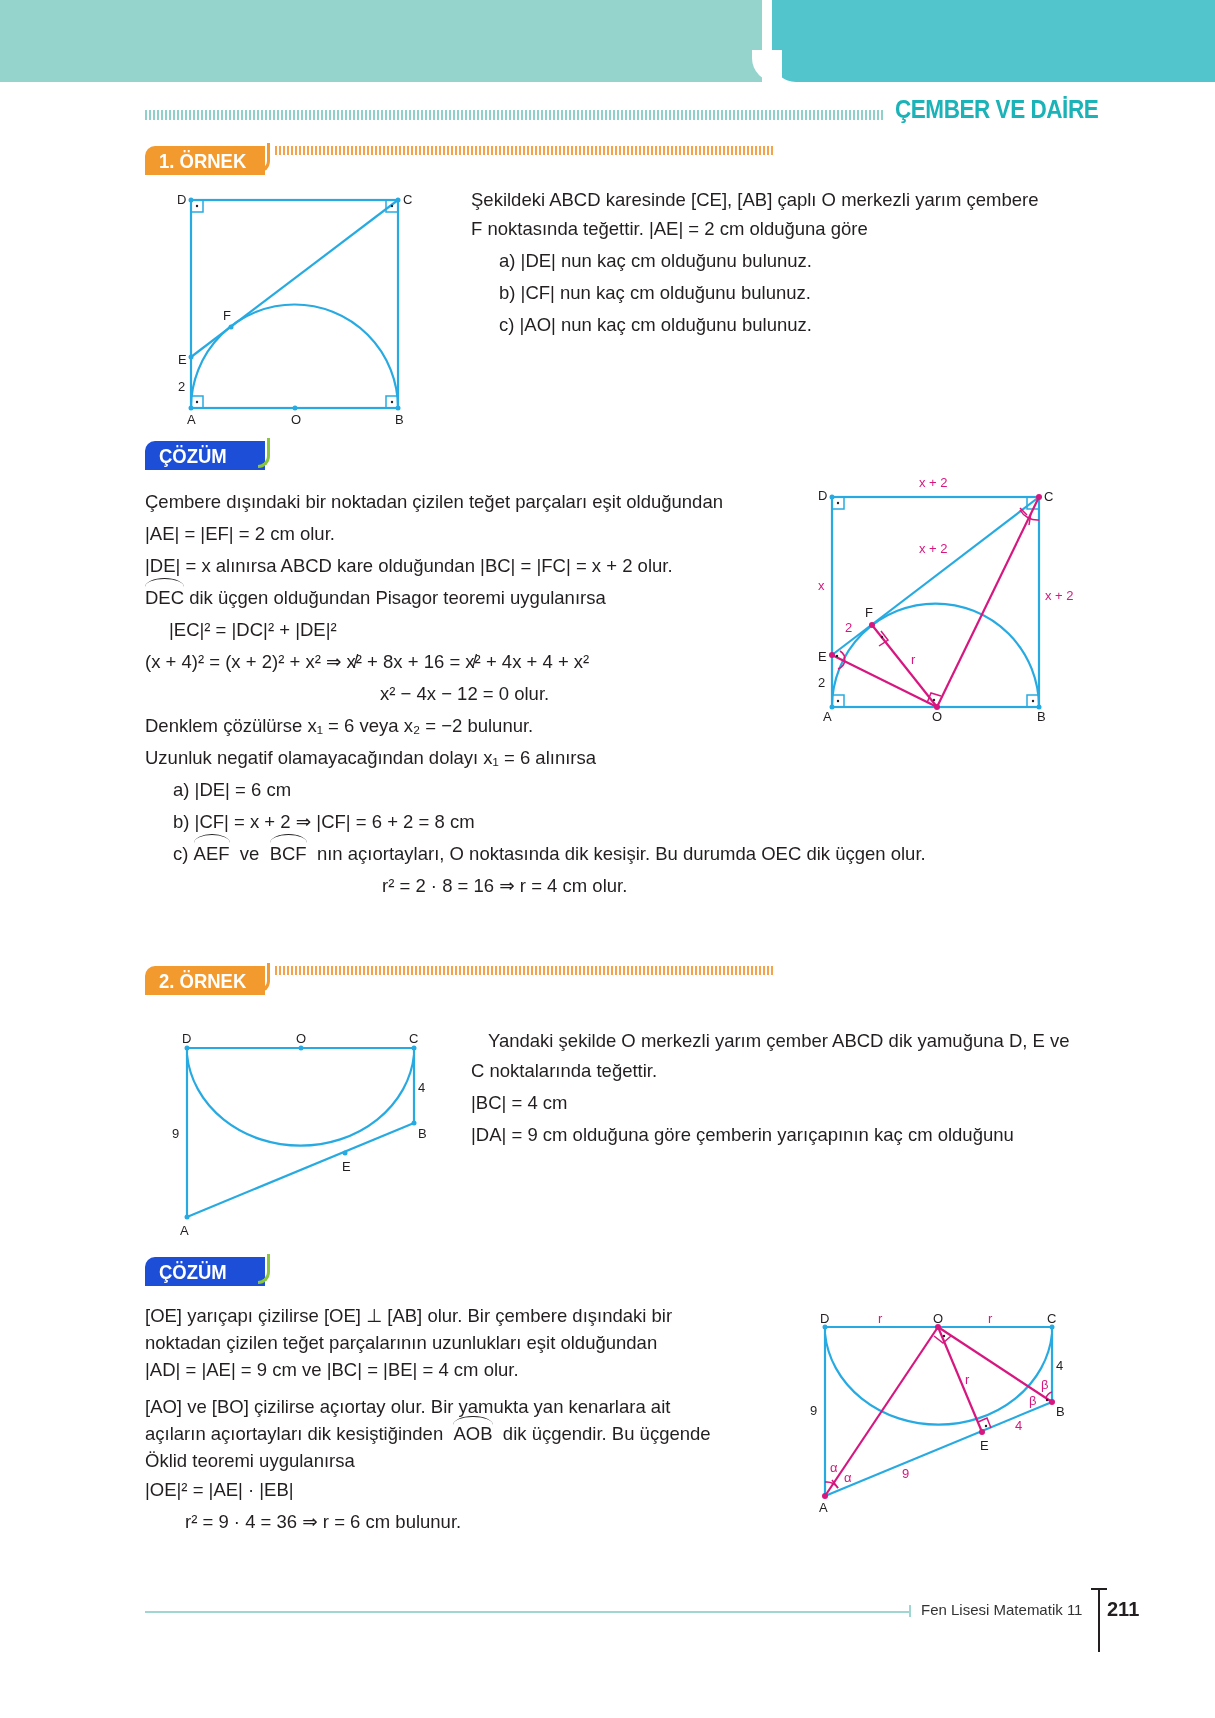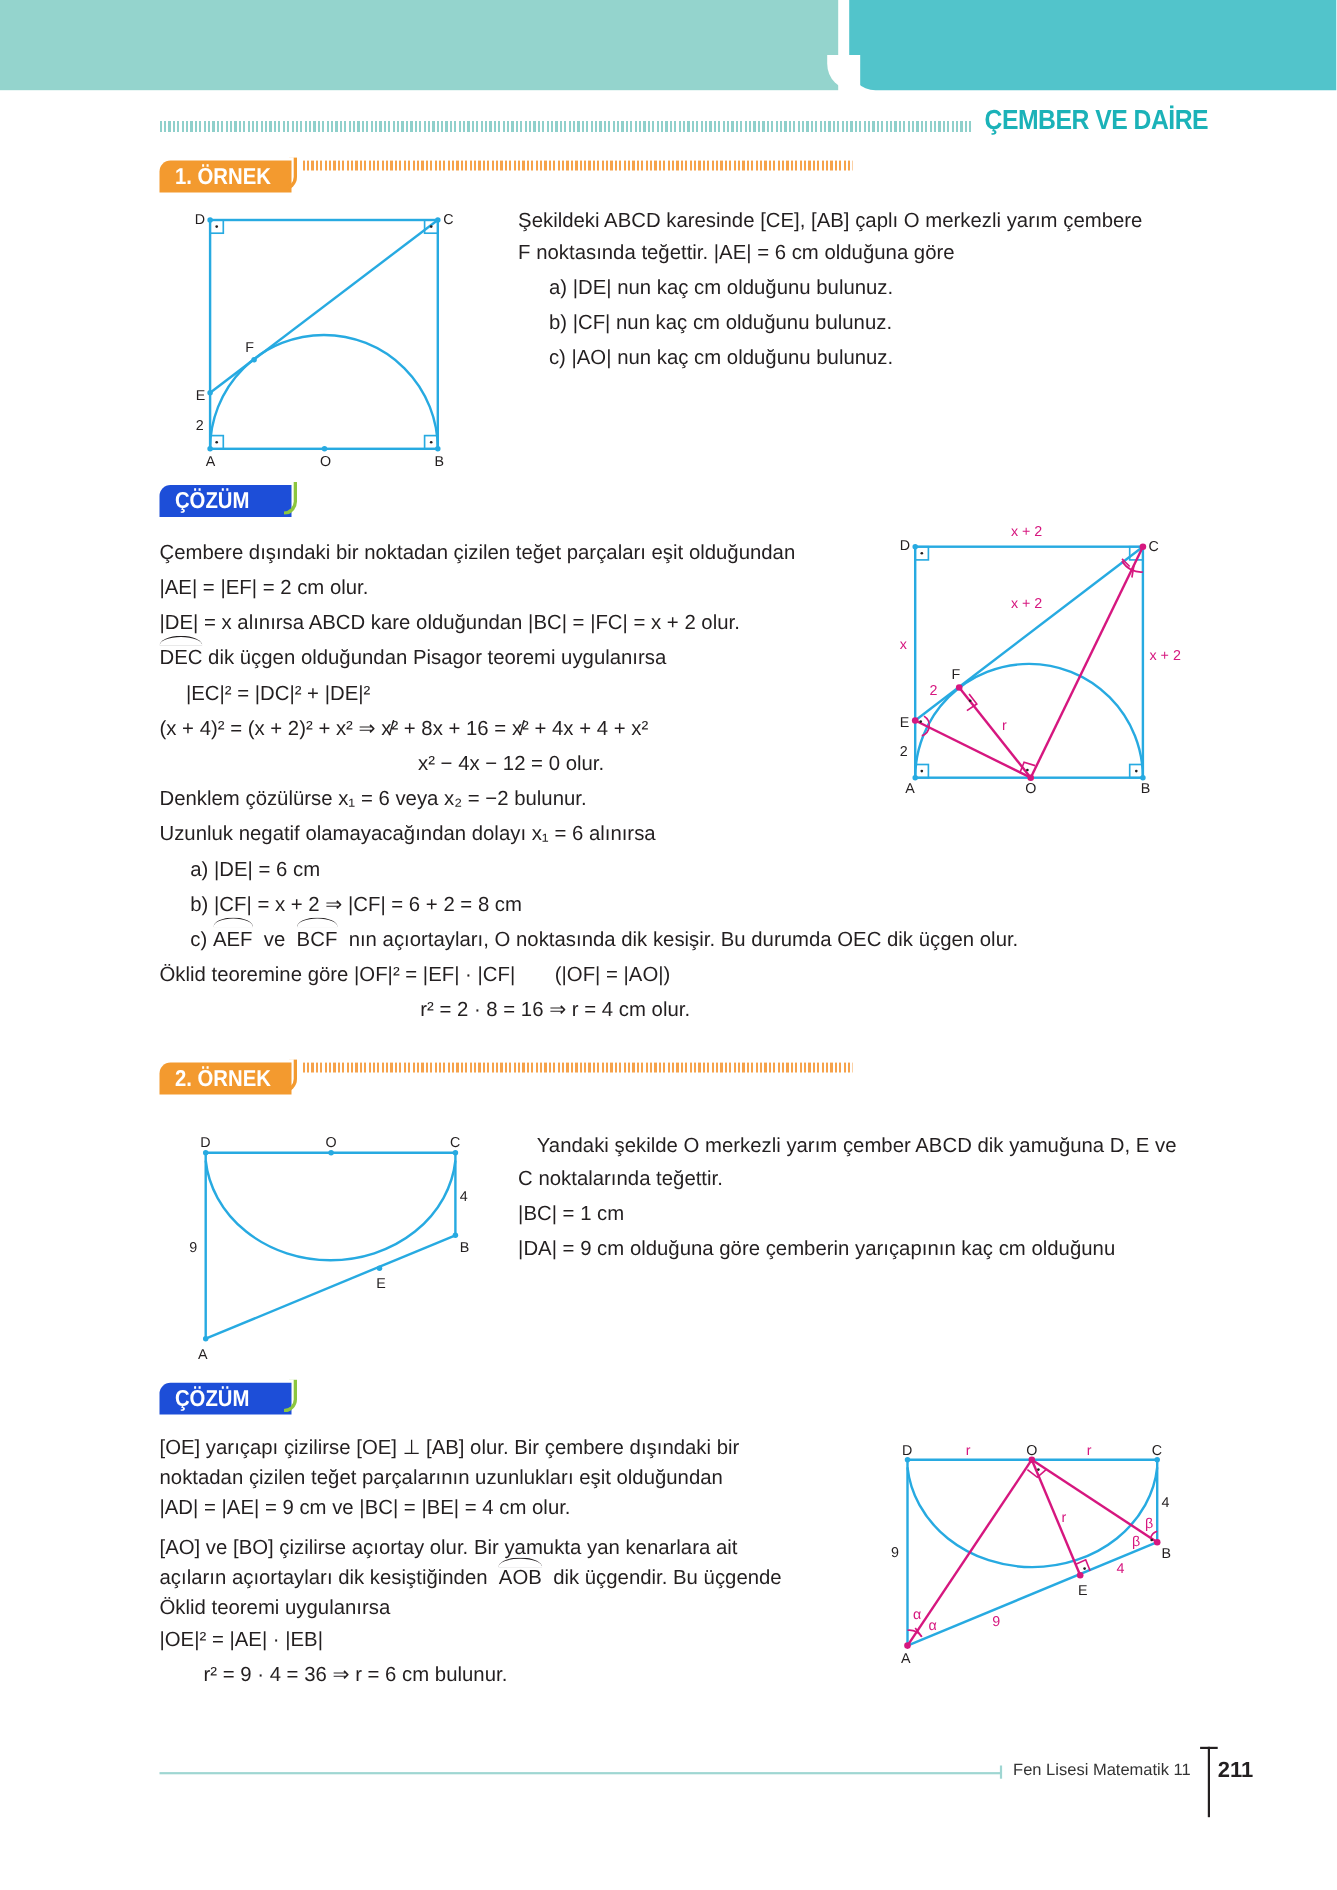--- a/index.html
+++ b/index.html
@@ -90,21 +90,21 @@
   <text class="lbl" x="48" y="130">F</text>
   <text class="lbl" x="3" y="174">E</text>
   <text class="lbl" x="3" y="201">2</text>
   <text class="lbl" x="12" y="234">A</text>
   <text class="lbl" x="116" y="234">O</text>
   <text class="lbl" x="220" y="234">B</text>
 </svg>
 
 <div class="txt" style="left:471px; top:186px;">
   <span class="line" style="height:27px;line-height:27px;">Şekildeki ABCD karesinde [CE], [AB] çaplı O merkezli yarım çembere</span>
-  <span class="line">F noktasında teğettir. |AE| = 6 cm  olduğuna göre</span>
+  <span class="line">F noktasında teğettir. |AE| = 2 cm  olduğuna göre</span>
   <span class="line ind">a)  |DE|  nun kaç cm olduğunu bulunuz.</span>
   <span class="line ind">b)  |CF|  nun kaç cm olduğunu bulunuz.</span>
   <span class="line ind">c)  |AO|  nun kaç cm olduğunu bulunuz.</span>
 </div>
 
 <div class="tag green" style="left:145px; top:441px;"><span class="t">ÇÖZÜM</span></div>
 <div class="tag-hook green" style="left:258px; top:438px;"></div>
 
 <div class="txt" style="left:145px; top:486px;">
   <span class="line">Çembere dışındaki bir noktadan çizilen teğet parçaları eşit olduğundan</span>
@@ -112,21 +112,20 @@
   <span class="line">|DE| = x alınırsa ABCD kare olduğundan |BC| = |FC| = x + 2 olur.</span>
   <span class="line"><span class="arc">DEC</span><span> dik üçgen olduğundan Pisagor teoremi uygulanırsa</span></span>
   <span class="line" style="padding-left:24px;">|EC|² = |DC|² + |DE|²</span>
   <span class="line">(x + 4)² = (x + 2)² + x² ⇒ x̸² + 8x + 16 = x̸² + 4x + 4 + x²</span>
   <span class="line indc">x² − 4x − 12 = 0 olur.</span>
   <span class="line">Denklem çözülürse x₁ = 6 veya  x₂ = −2  bulunur.</span>
   <span class="line">Uzunluk negatif olamayacağından dolayı x₁ = 6 alınırsa</span>
   <span class="line ind">a) |DE| = 6 cm</span>
   <span class="line ind">b) |CF| = x + 2 ⇒ |CF| = 6 + 2 = 8 cm</span>
   <span class="line ind"><span>c) </span><span class="arc">AEF</span><span style="white-space:pre;">  ve  </span><span class="arc">BCF</span><span style="white-space:pre;">  nın açıortayları, O noktasında dik kesişir. Bu durumda OEC dik üçgen olur.</span></span>
-  <span class="line" style="white-space:pre;">Öklid teoremine göre |OF|² = |EF| · |CF|       (|OF| = |AO|)</span>
   <span class="line" style="padding-left:237px;">r² = 2 · 8 = 16 ⇒ r = 4  cm olur.</span>
 </div>
 
 <svg style="left:815px; top:475px;" width="270" height="255" viewBox="0 0 270 255">
   <g stroke="#27aae1" stroke-width="2.2" fill="none">
     <rect x="17" y="22" width="207" height="210"></rect>
     <path d="M17 232 A103.5 103.5 0 0 1 224 232"></path>
     <line x1="17" y1="180" x2="224" y2="22"></line>
     <rect x="17" y="22" width="12" height="12" stroke-width="1.5"></rect>
     <rect x="212" y="22" width="12" height="12" stroke-width="1.5"></rect>
@@ -205,21 +204,21 @@
   <text class="lbl" x="253" y="67">4</text>
   <text class="lbl" x="7" y="113">9</text>
   <text class="lbl" x="253" y="113">B</text>
   <text class="lbl" x="177" y="146">E</text>
   <text class="lbl" x="15" y="210">A</text>
 </svg>
 
 <div class="txt" style="left:471px; top:1027px;">
   <span class="line" style="height:28px;line-height:28px;margin-left:17px;">Yandaki şekilde O merkezli yarım çember ABCD dik yamuğuna D, E ve</span>
   <span class="line">C noktalarında teğettir.</span>
-  <span class="line">|BC| = 1 cm</span>
+  <span class="line">|BC| = 4 cm</span>
   <span class="line" style="height:27px;line-height:32px;">|DA| = 9 cm olduğuna göre çemberin yarıçapının kaç cm olduğunu</span>
 </div>
 
 <div class="tag green" style="left:145px; top:1257px;"><span class="t">ÇÖZÜM</span></div>
 <div class="tag-hook green" style="left:258px; top:1254px;"></div>
 
 <div class="txt" style="left:145px; top:1302px;">
   <span class="line" style="height:27px;line-height:27px;">[OE] yarıçapı çizilirse [OE] ⊥ [AB] olur. Bir çembere dışındaki bir</span>
   <span class="line" style="height:27px;line-height:27px;">noktadan çizilen teğet parçalarının uzunlukları eşit olduğundan</span>
   <span class="line" style="height:37px;line-height:27px;">|AD| = |AE| = 9 cm  ve  |BC| = |BE| = 4 cm  olur.</span>

